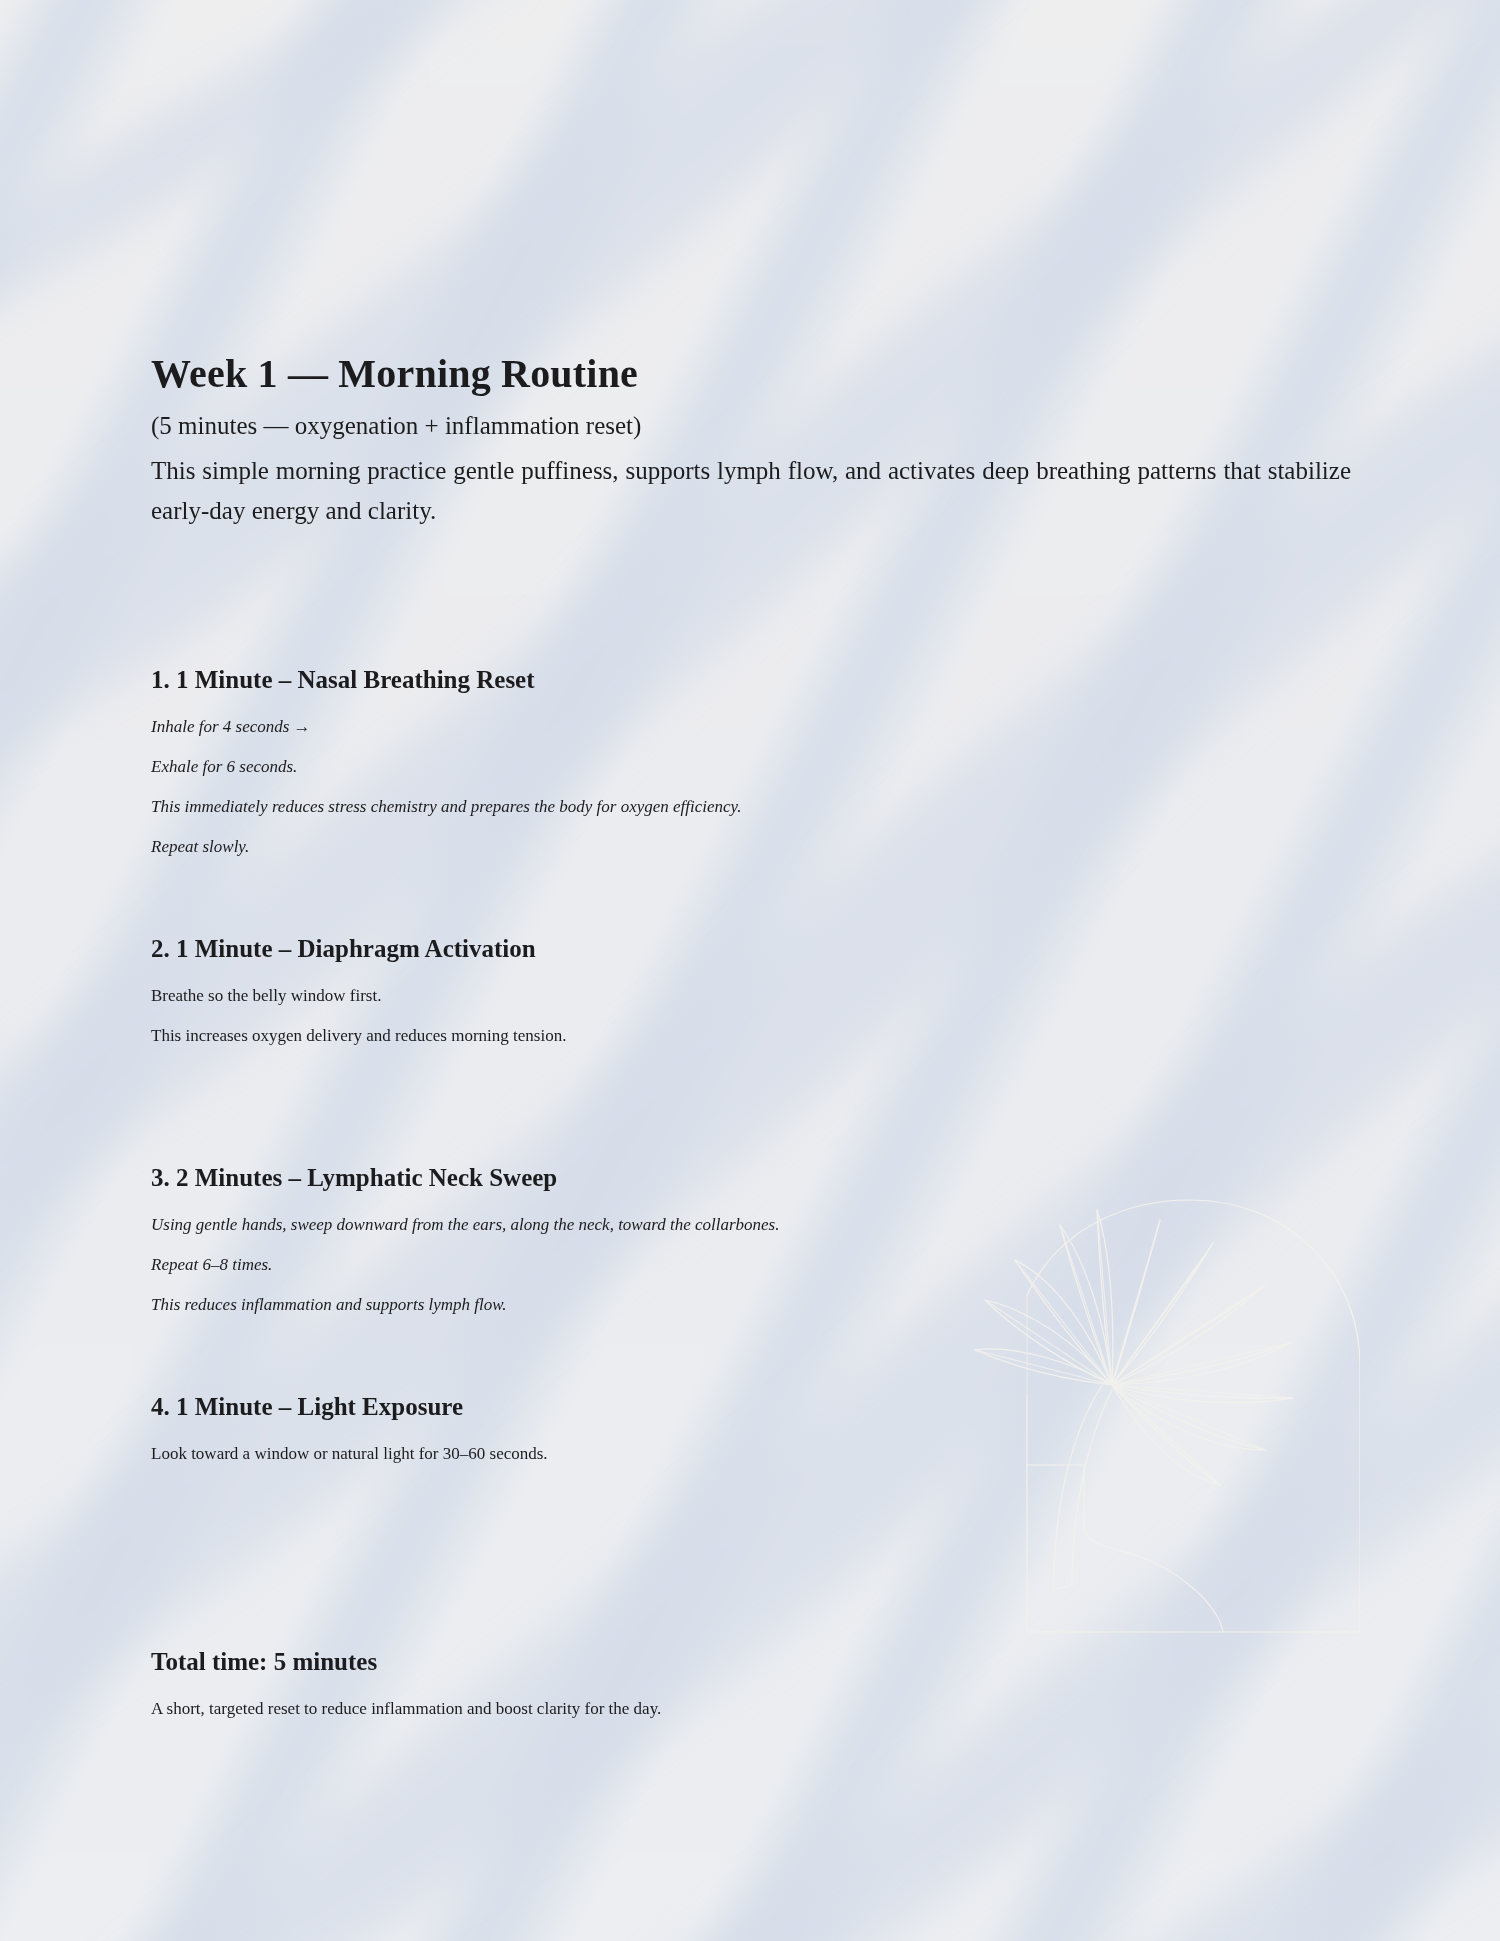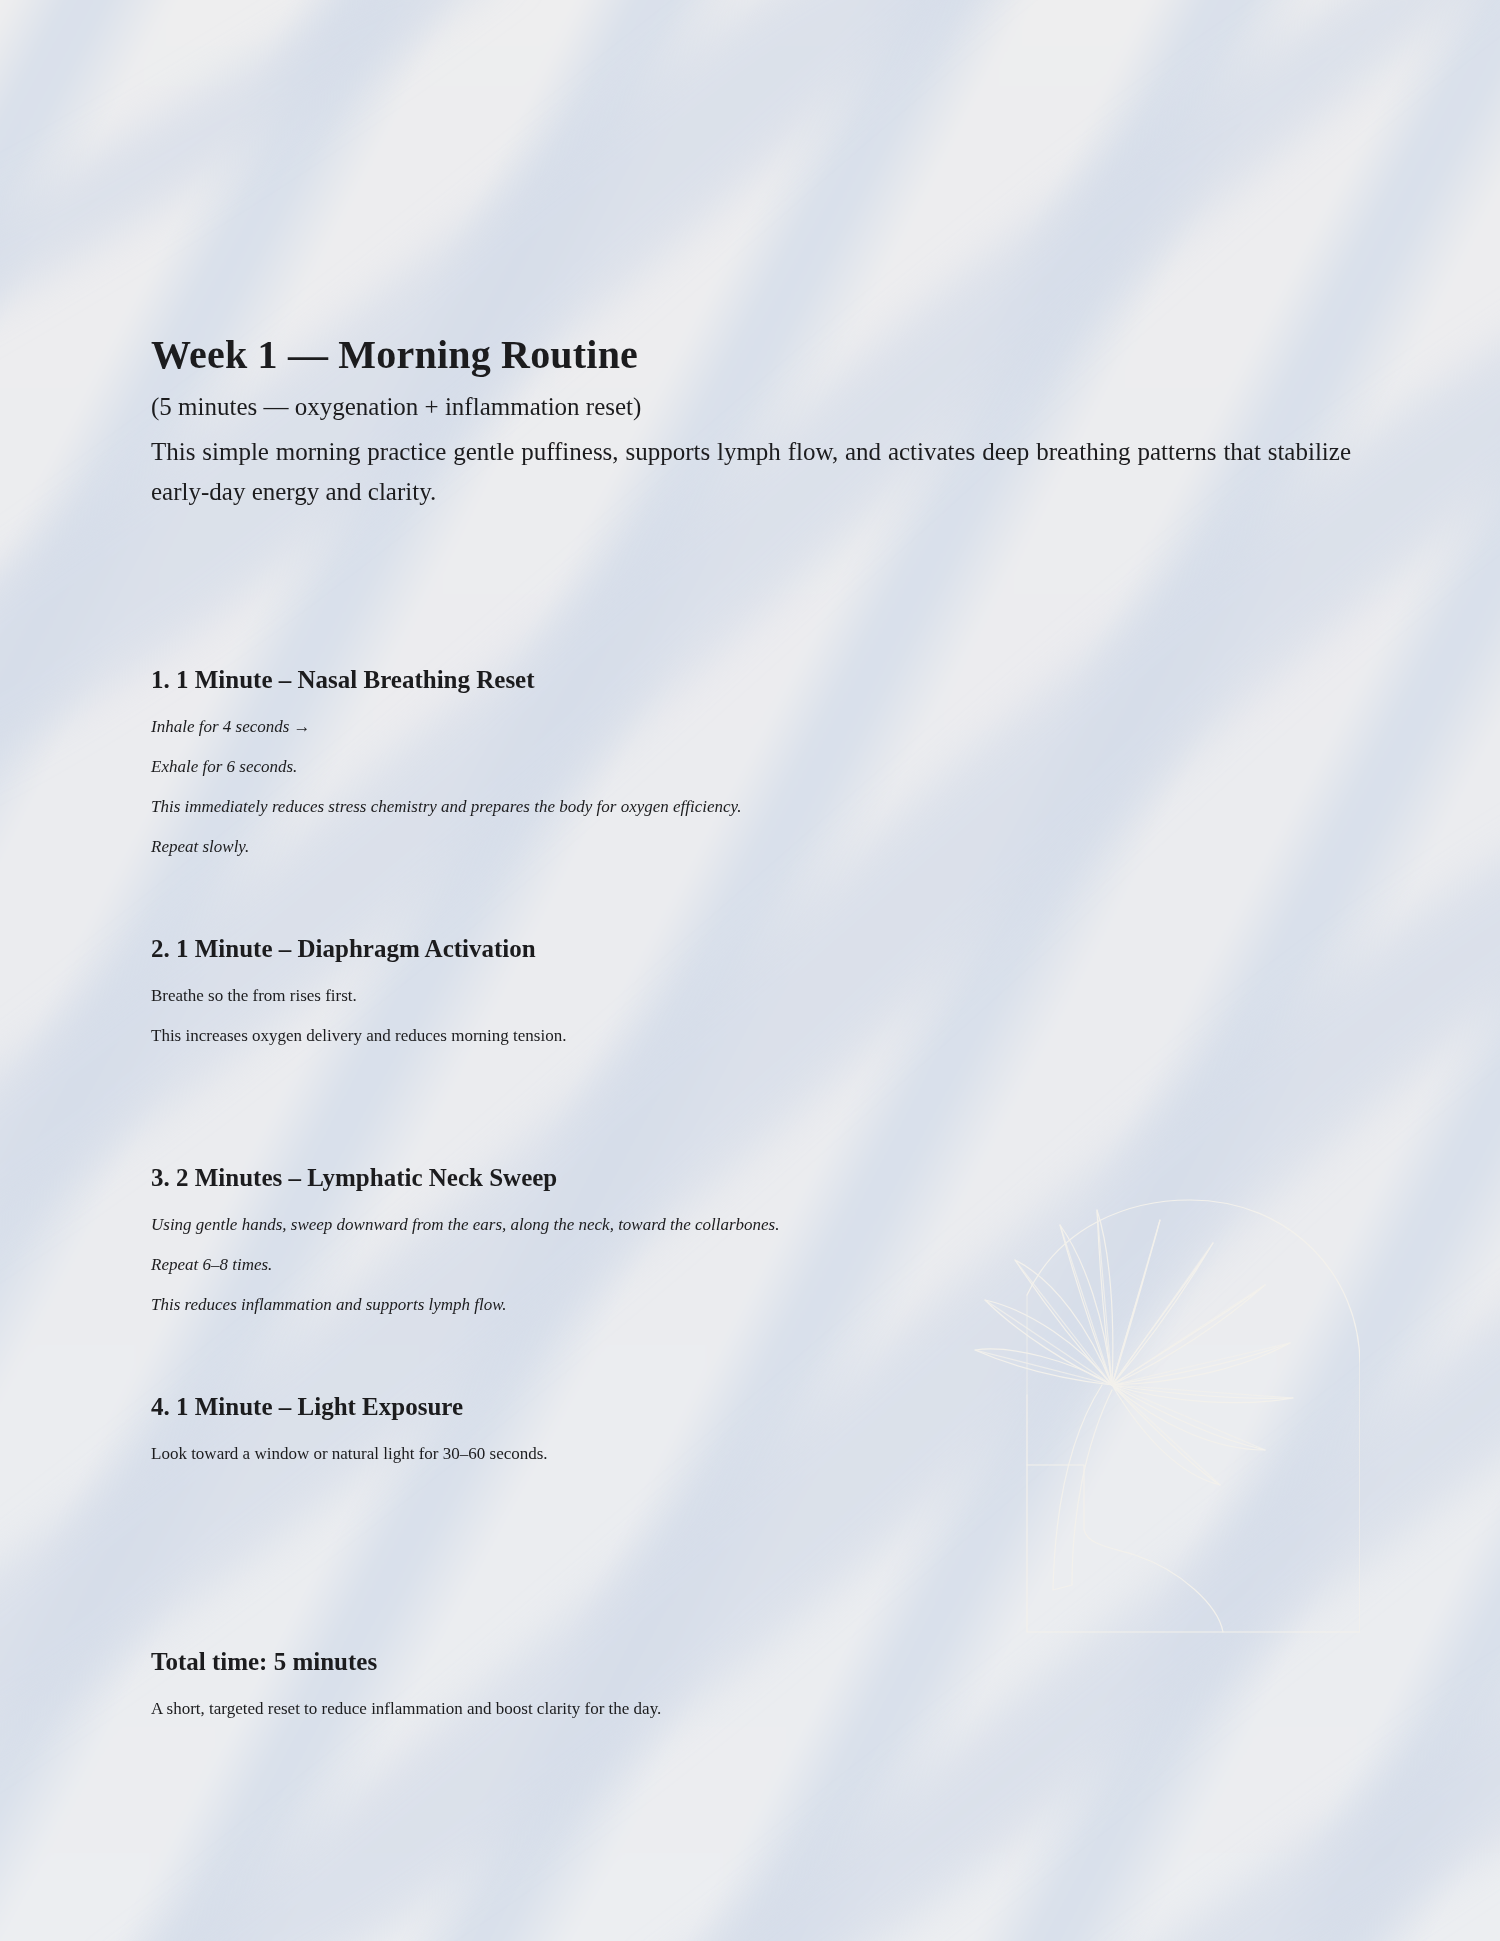--- a/index.html
+++ b/index.html
@@ -27,21 +27,21 @@
         linear-gradient(180deg, #eeeeef 0%, #ebecef 50%, #eceef1 100%);
       filter: blur(6px);
       transform: scale(1.05);
     }
     .bg-wave {
       position: absolute; inset: 0;
     }
     .content {
       position: absolute;
       left: 151px;
-      top: 333px;
+      top: 352px;
       width: 1200px;
     }
     .title {
       font-size: 40px;
       font-weight: bold;
       margin: 0 0 12px 0;
       letter-spacing: 0.2px;
       line-height: 1.1;
     }
     .subtitle {
@@ -112,21 +112,21 @@
 <div class="section italic" style="top:664px;">
   <h2 class="step-title">1. 1 Minute – Nasal Breathing Reset</h2>
   <p class="step-line">Inhale for 4 seconds →</p>
   <p class="step-line">Exhale for 6 seconds.</p>
   <p class="step-line">This immediately reduces stress chemistry and prepares the body for oxygen efficiency.</p>
   <p class="step-line">Repeat slowly.</p>
 </div>
 
 <div class="section" style="top:933px;">
   <h2 class="step-title">2. 1 Minute – Diaphragm Activation</h2>
-  <p class="step-line">Breathe so the from rises first.</p>
+  <p class="step-line">Breathe so the belly window first.</p>
   <p class="step-line">This increases oxygen delivery and reduces morning tension.</p>
 </div>
 
 <div class="section italic" style="top:1162px;">
   <h2 class="step-title">3. 2 Minutes – Lymphatic Neck Sweep</h2>
   <p class="step-line">Using gentle hands, sweep downward from the ears, along the neck, toward the collarbones.</p>
   <p class="step-line">Repeat 6–8 times.</p>
   <p class="step-line">This reduces inflammation and supports lymph flow.</p>
 </div>
 

